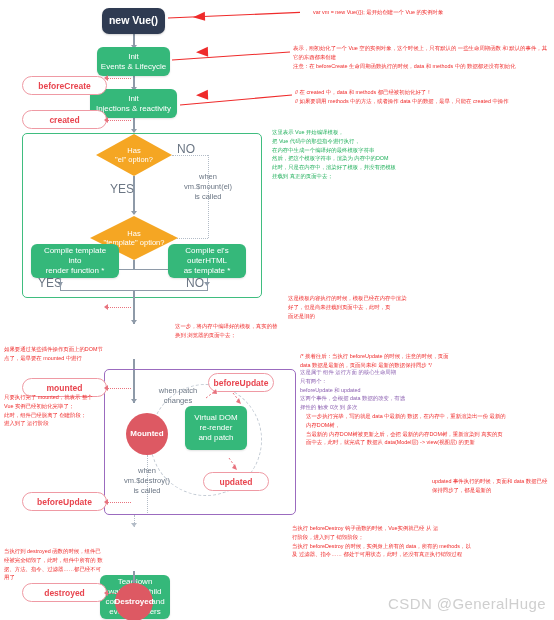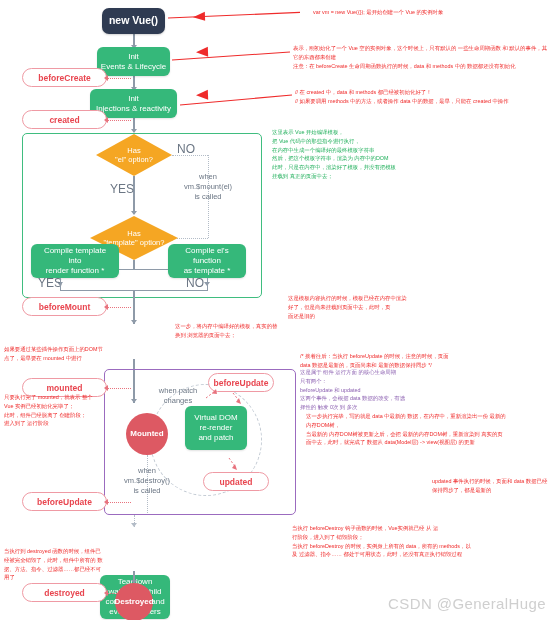--- a/index.html
+++ b/index.html
@@ -125,21 +125,21 @@
   <div class="node n-green" style="left:97px; top:47px; width:73px; height:29px;">
     <span style="white-space:pre-line">Init
 Events &amp; Lifecycle</span>
   </div>
 
   <div class="node n-green" style="left:90px; top:89px; width:87px; height:29px;">
     <span style="white-space:pre-line">Init
 Injections &amp; reactivity</span>
   </div>
 
-  <div class="hook" style="left:22px; top:68px; width:85px;">
+  <div class="hook" style="left:22px; top:76px; width:85px;">
     <span>beforeCreate</span>
   </div>
   <div class="pinkdot-h" style="left:107px; top:77.5px; width:24px;"></div>
   <div class="arrow-left-pink" style="left:104px; top:74.5px;"></div>
 
   <div class="hook" style="left:22px; top:110px; width:85px;">
     <span>created</span>
   </div>
   <div class="pinkdot-h" style="left:107px; top:119.5px; width:24px;"></div>
   <div class="arrow-left-pink" style="left:104px; top:116.5px;"></div>
@@ -182,33 +182,30 @@
   <div class="lbl" style="left:38px; top:276px;">YES</div>
   <div class="lbl" style="left:186px; top:276px;">NO</div>
 
   <div class="node n-green" style="left:31px; top:244px; width:88px; height:34px;align-items:center;">
     <span style="white-space:pre-line">Compile template
 into
 render function *</span>
   </div>
   <div class="node n-green" style="left:168px; top:244px; width:78px; height:34px;">
     <span style="white-space:pre-line">Compile el's
-function
+outerHTML
 as template *</span>
   </div>
 
   <div class="vline" style="left:60px; top:278px; height:13px;"></div>
   <div class="vline" style="left:207px; top:278px; height:13px;"></div>
   <div class="hline" style="left:60px; top:290px; width:148px;"></div>
   <div class="vline" style="left:133.4px; top:290px; height:34px;"></div>
   <div class="arrow-down" style="left:130.8px; top:320px;"></div>
 
-  <div class="hook" style="left:22px; top:297px; width:85px;">
-    <span>beforeMount</span>
-  </div>
   <div class="pinkdot-h" style="left:107px; top:306.5px; width:24px;"></div>
   <div class="arrow-left-pink" style="left:104px; top:303.5px;"></div>
 
 
   <div class="vline" style="left:133.4px; top:359px; height:44px;"></div>
   <div class="arrow-down" style="left:130.8px; top:399px;"></div>
 
   <div class="box-purple-outline" style="left:104px; top:369px; width:192px; height:146px;"></div>
 
   <div class="cycle" style="left:150px; top:384px; width:112px; height:112px;"></div>

